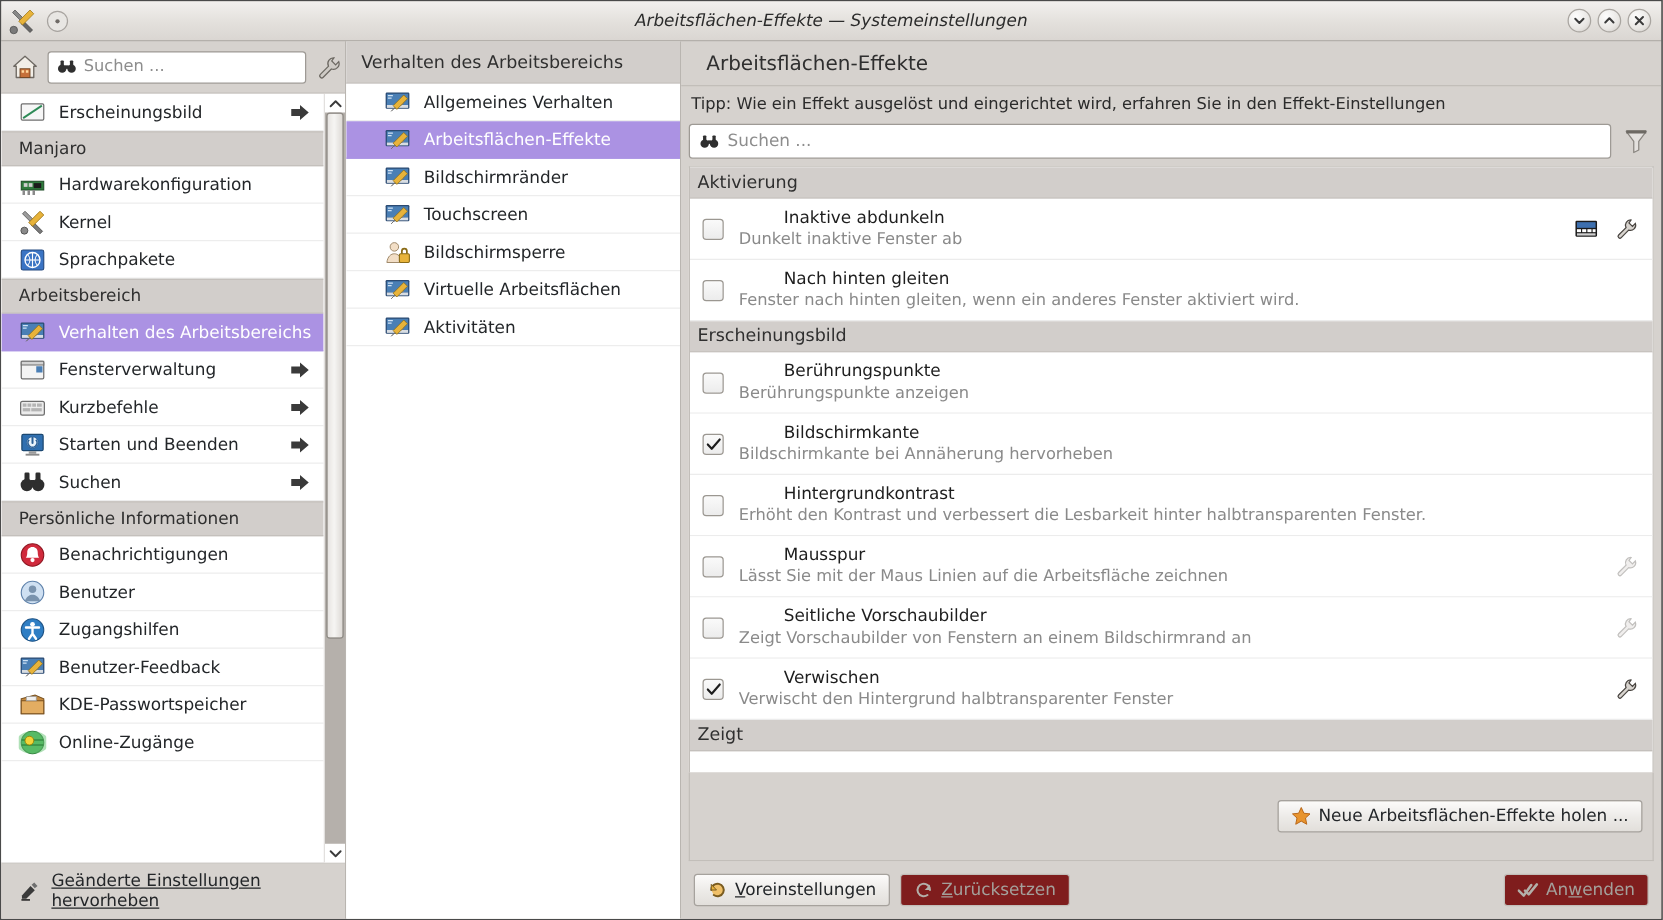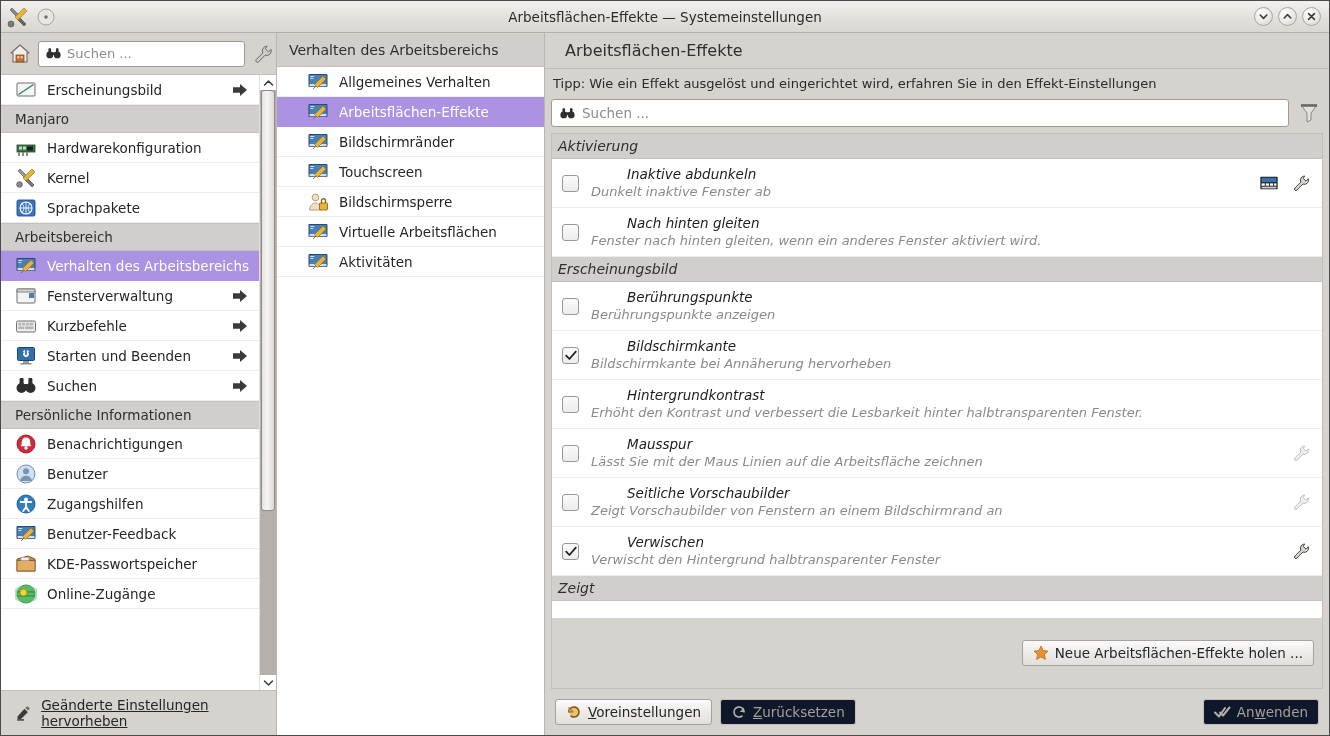--- a/index.html
+++ b/index.html
@@ -23,20 +23,21 @@
   }
 
   
   .titlebar {
     height: 32px; flex: 0 0 32px;
     background: linear-gradient(to bottom, #f2f0ee 0%, #e3e0dc 55%, #dad6d2 100%);
     border-bottom: 1px solid #b4b0ab;
     display: flex; align-items: center;
     position: relative;
     box-sizing: border-box;
+    font-style: italic;
   }
   .titlebar-left { display: flex; align-items: center; padding-left: 6px; gap: 6px; }
   .tb-icon { width: 22px; height: 22px; display: block; }
   .titlebar-title {
     position: absolute; left: 0; right: 0; text-align: center;
     font-size: 13.5px; color: #2b2b2b; pointer-events: none;
   }
   .titlebar-right {
     margin-left: auto; display: flex; align-items: center;
     gap: 5px; padding-right: 8px; z-index: 2;
@@ -247,21 +248,20 @@
 
   .effects-area {
     flex: 1 1 auto; min-height: 0;
     overflow: hidden;
     background: #ffffff;
     margin: 0 6px;
     border: 1px solid #c2beb9;
     border-bottom: 0;
     display: flex; flex-direction: column;
     box-sizing: border-box;
-    font-style: italic;
   }
   .eff-group-head {
     background: #d2cecb;
     padding: 4px 0 4px 6px;
     font-size: 14px; color: #2f2f2f;
     border-bottom: 1px solid #c4c0bc;
     flex: 0 0 auto;
   }
   .eff-row {
     display: flex; align-items: center;
@@ -308,21 +308,21 @@
     background: linear-gradient(to bottom, #fcfbfa, #eceae7 55%, #e2dfdb);
     border: 1px solid #a6a29d;
     border-radius: 3px;
     font-size: 13.5px; color: #232629;
     cursor: pointer;
     box-sizing: border-box;
     white-space: nowrap;
   }
   .btn.disabled {
     color: #a4a09b;
-    background: #0f172a;
+    background: #7f1d1d;
     border-color: #c2beb9;
     cursor: default;
   }
   .btn u { text-decoration: underline; }
 
   .bottombar {
     flex: 0 0 46px; height: 46px;
     display: flex; align-items: center;
     padding: 0 10px; gap: 8px;
     background: #d6d2ce;

